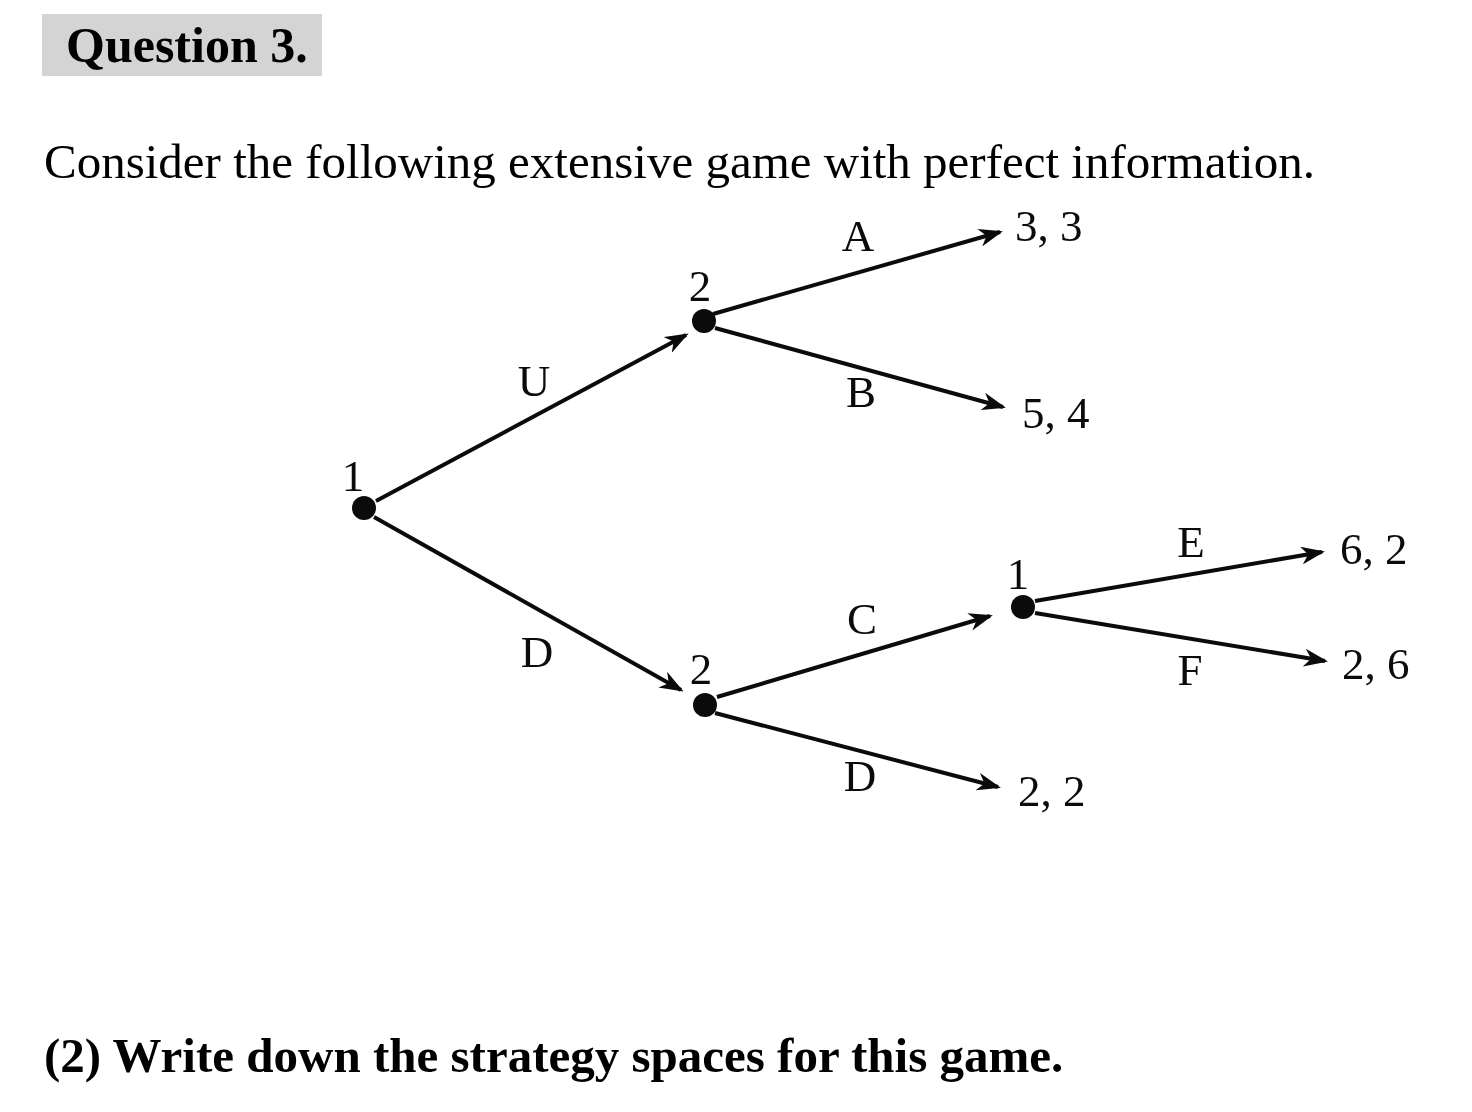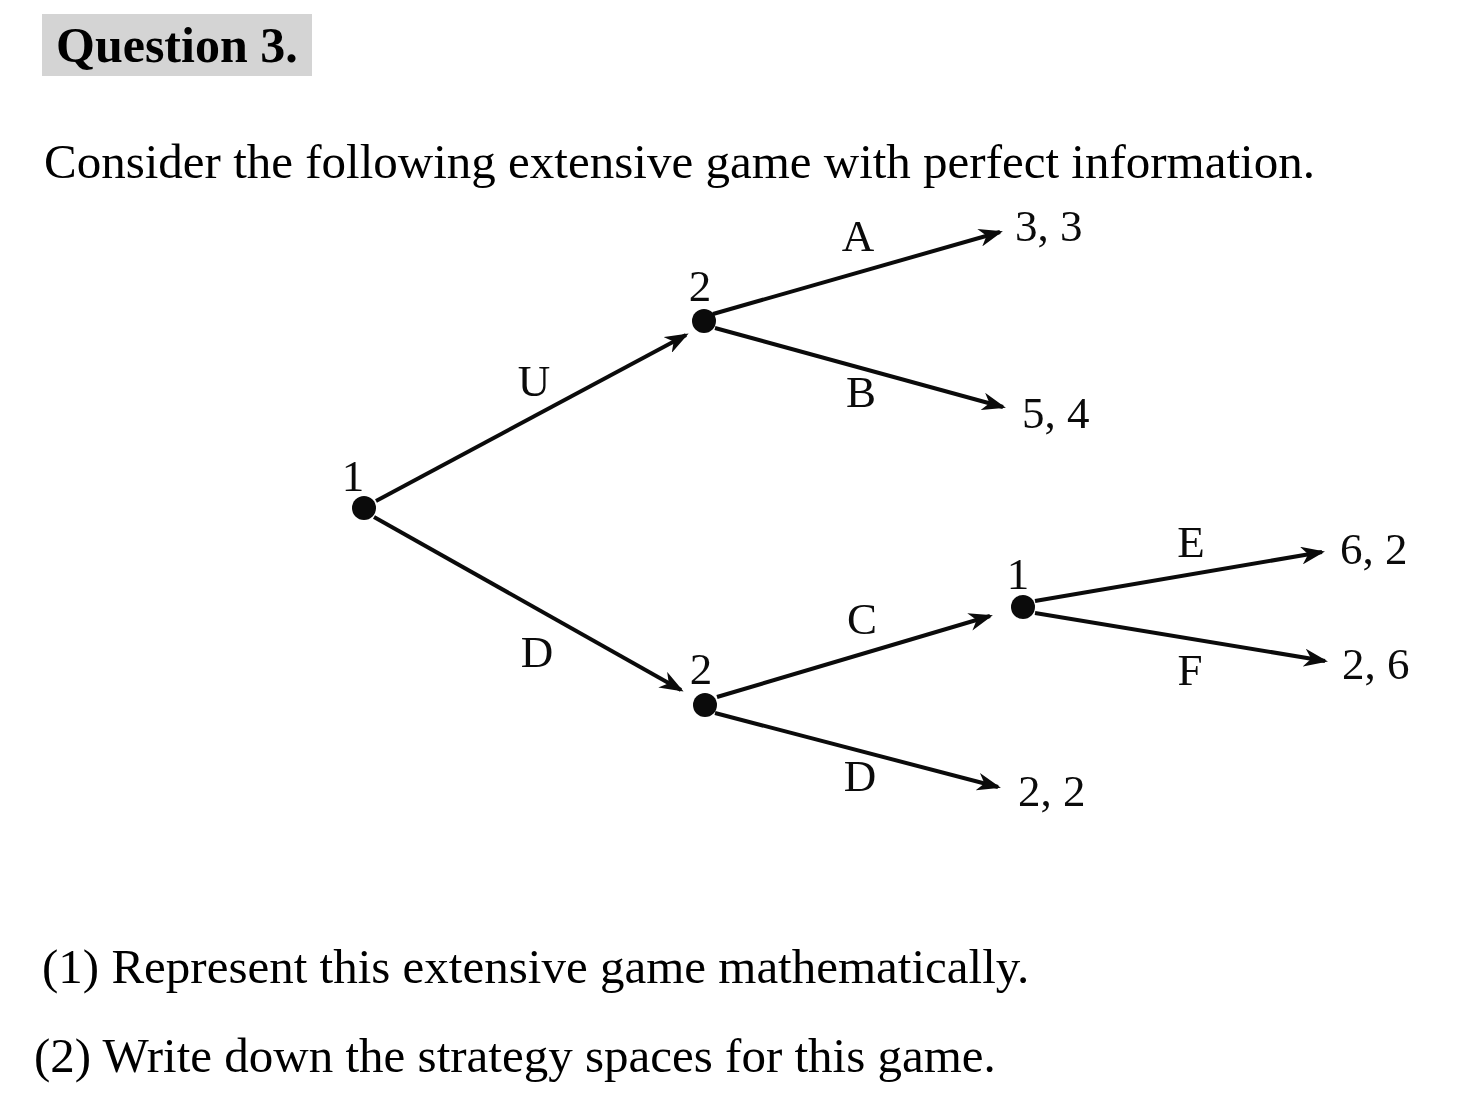--- a/index.html
+++ b/index.html
@@ -12,21 +12,21 @@
     overflow: hidden;
   }
   .page { position: absolute; inset: 0; }
   .q-title {
     position: absolute;
     left: 42px; top: 14px;
     background: #d4d4d4;
     font-weight: bold;
     font-size: 50px;
     line-height: 62px;
-    padding: 0 14px 0 14px;
+    padding: 0 14px 0 24px;
     white-space: nowrap;
   }
   .intro {
     position: absolute;
     left: 44px; top: 104px;
     font-size: 49px;
     line-height: 60px;
     white-space: nowrap;
     margin-top: 28px;
   }
@@ -47,21 +47,21 @@
   }
   .node-label, .edge-label { text-anchor: middle; }
   .payoff-label { text-anchor: start; }
   .part-line {
     position: absolute;
     font-size: 49px;
     line-height: 60px;
     white-space: nowrap;
   }
   .part-1 { left: 42px; top: 937px; }
-  .part-2 { left: 34px; top: 1026px; }
+  .part-2 { left: 44px; top: 1026px; font-weight: bold; }
 </style>
 </head>
 <body>
 
 <div class="page">
 
   <div class="q-title">Question 3.</div>
 
   <div class="intro">Consider the following extensive game with perfect information.</div>
 
@@ -100,16 +100,15 @@
     <text class="edge-label" x="1191" y="557">E</text>
     <text class="edge-label" x="1190" y="685">F</text>
 
     <text class="payoff-label" x="1015" y="241">3, 3</text>
     <text class="payoff-label" x="1022" y="428">5, 4</text>
     <text class="payoff-label" x="1018" y="806">2, 2</text>
     <text class="payoff-label" x="1340" y="564">6, 2</text>
     <text class="payoff-label" x="1342" y="679">2, 6</text>
   </svg>
 
-  <div class="part-line part-1">(1) Represent this extensive game mathematically.</div>
   <div class="part-line part-2">(2) Write down the strategy spaces for this game.</div>
 
 </div>
 
 </body></html>

